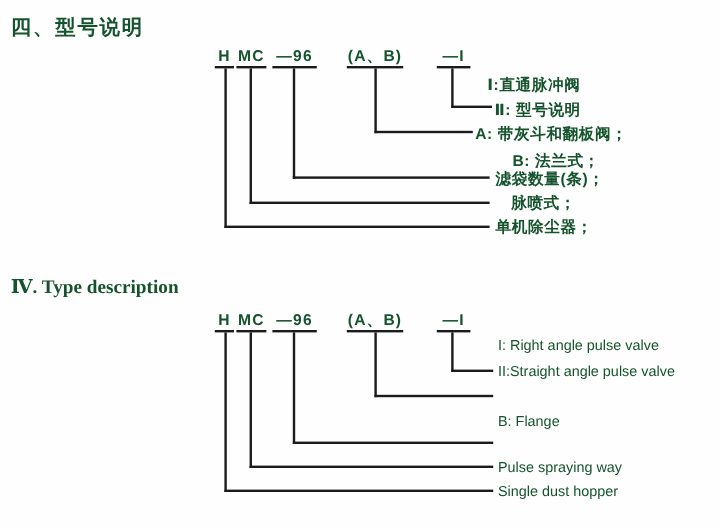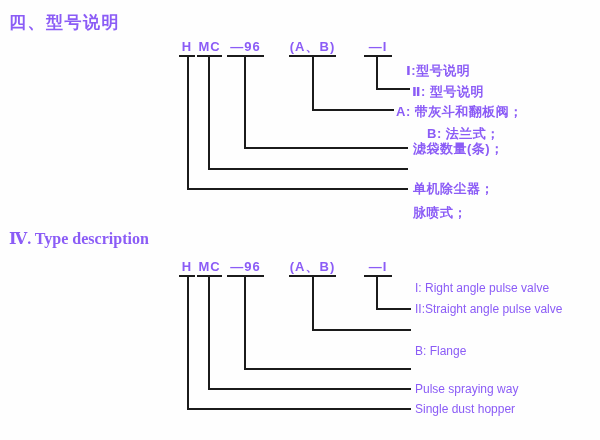--- a/index.html
+++ b/index.html
@@ -2,21 +2,21 @@
 <html><head>
 <meta charset="utf-8">
 <style>
   html,body{margin:0;padding:0;}
   body{background:#ffffff;}
   .page{
     position:relative;
     width:600px;height:440px;
     background:#fefefe;
     overflow:hidden;
-    color:#8b5cf6;
+    color:#14532d;
   }
   .heading-cn{
     position:absolute;left:9px;top:11px;
     font:bold 17px "Liberation Sans","DejaVu Sans",sans-serif;
     letter-spacing:1.5px;margin:0;white-space:nowrap;
   }
   .heading-en{
     position:absolute;left:9px;top:229px;
     font:bold 16px "Liberation Serif","DejaVu Serif",serif;
     margin:0;white-space:nowrap;
@@ -57,26 +57,26 @@
   <i class="ln" style="left:376px;top:88px;width:34px;height:2px;"></i>
   <i class="ln" style="left:312px;top:57px;width:2px;height:54px;"></i>
   <i class="ln" style="left:312px;top:109px;width:82px;height:2px;"></i>
   <i class="ln" style="left:244px;top:57px;width:2px;height:92px;"></i>
   <i class="ln" style="left:244px;top:147px;width:164px;height:2px;"></i>
   <i class="ln" style="left:208px;top:57px;width:2px;height:113px;"></i>
   <i class="ln" style="left:208px;top:168px;width:200px;height:2px;"></i>
   <i class="ln" style="left:187px;top:57px;width:2px;height:133px;"></i>
   <i class="ln" style="left:187px;top:188px;width:221px;height:2px;"></i>
 
-  <div class="lbl-cn" style="left:406px;top:63px;">Ⅰ:型号说明</div>
+  <div class="lbl-cn" style="left:406px;top:63px;">Ⅰ:直通脉冲阀</div>
   <div class="lbl-cn" style="left:412px;top:84px;">Ⅱ: 型号说明</div>
   <div class="lbl-cn" style="left:396px;top:104px;">A: 带灰斗和翻板阀；</div>
   <div class="lbl-cn" style="left:396px;top:126px;padding-left:31px;">B: 法兰式；</div>
   <div class="lbl-cn" style="left:413px;top:141px;">滤袋数量(条)；</div>
-  <div class="lbl-cn" style="left:413px;top:161px;margin-top:44px;">脉喷式；</div>
+  <div class="lbl-cn" style="left:426px;top:161px;">脉喷式；</div>
   <div class="lbl-cn" style="left:413px;top:181px;">单机除尘器；</div>
 
   <h2 class="heading-en">Ⅳ. Type description</h2>
 
   <span class="seg" style="left:179px;top:260px;width:16px;">H</span>
   <span class="seg" style="left:197px;top:260px;width:25px;">MC</span>
   <span class="seg" style="left:227px;top:260px;width:37px;">—96</span>
   <span class="seg" style="left:289px;top:260px;width:47px;">(A、B)</span>
   <span class="seg" style="left:364px;top:260px;width:28px;">—I</span>
 

